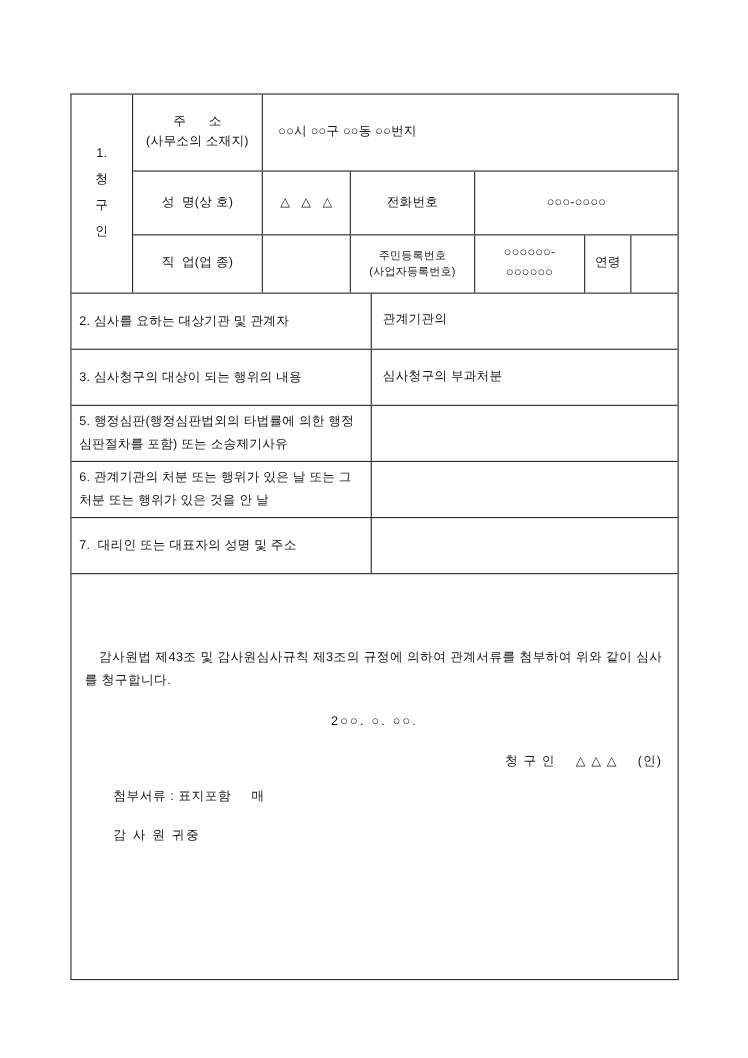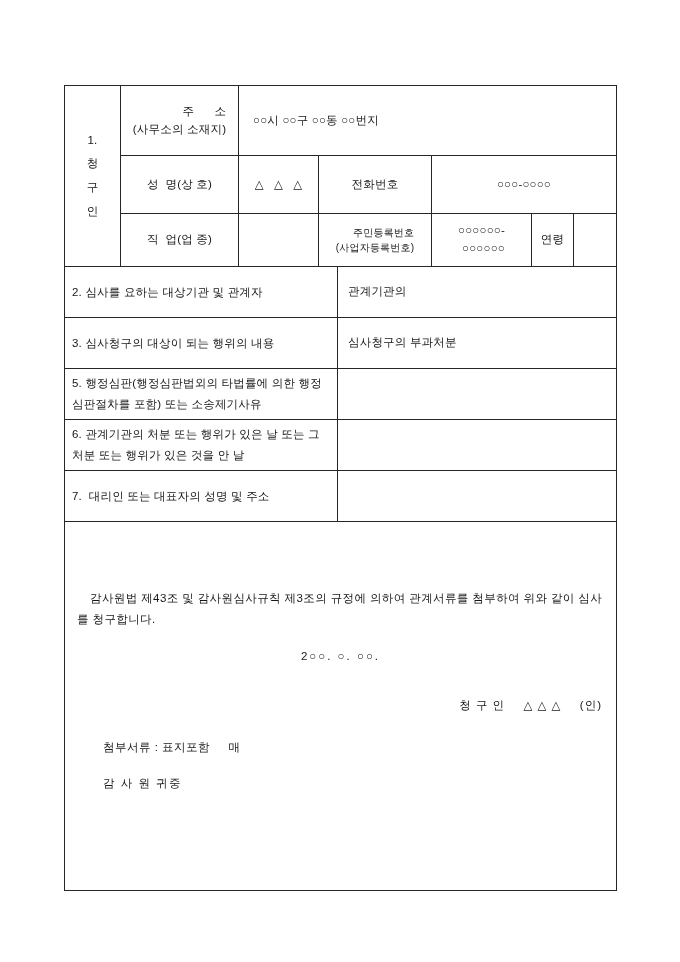--- a/index.html
+++ b/index.html
@@ -24,21 +24,21 @@
     top: 85px;
     width: 553px;
     border: 1.4px solid #262626;
     display: flex;
     flex-direction: column;
     background: #ffffff;
   }
   .row { display: flex; border-bottom: 1px solid #262626; }
   .cell { border-right: 1px solid #262626; display: flex; align-items: center; }
   .cell.last { border-right: none; }
-  .centered { justify-content: center; text-align: right; }
+  .centered { justify-content: center; text-align: center; }
   .grow { flex: 1; }
   .lab, .val { white-space: pre-wrap; line-height: 1.55; }
 
   
   .num-cell { width: 56px; justify-content: center; }
   .vert-label { white-space: pre-wrap; text-align: center; line-height: 2.05; }
   .claimant-right { flex: 1; display: flex; flex-direction: column; }
   .subrow { display: flex; border-bottom: 1px solid #262626; }
   .subrow.nob { border-bottom: none; }
   .w-lab { width: 118px; }
@@ -56,23 +56,23 @@
   .item-value-cell { flex: 1; padding: 4px 10px; }
 
   
   .footer-cell {
     height: 368px;
     padding: 66px 12px 0 12px;
     border-bottom: none;
   }
   .statement { line-height: 1.8; text-indent: 13px; letter-spacing: 0.4px; white-space: pre-wrap; }
   .date-line { text-align: center; margin-top: 21px; letter-spacing: 2px; }
-  .sign-line { text-align: right; margin-top: 36px; padding-right: 2px; }
+  .sign-line { text-align: right; margin-top: 22px; padding-right: 2px; }
   .sign-line span { margin-left: 15px; letter-spacing: 1px; }
-  .attach-line { margin-top: 27px; padding-left: 26px; white-space: pre-wrap; letter-spacing: 0.5px; }
+  .attach-line { margin-top: 17px; padding-left: 26px; white-space: pre-wrap; letter-spacing: 0.5px; }
   .recipient-line { margin-top: 21px; padding-left: 26px; letter-spacing: 1.5px; }
 </style>
 </head>
 <body>
 
 <div class="page">
   <div class="form-table">
 
     <div class="row" style="height:181px;">
       <div class="cell num-cell">

